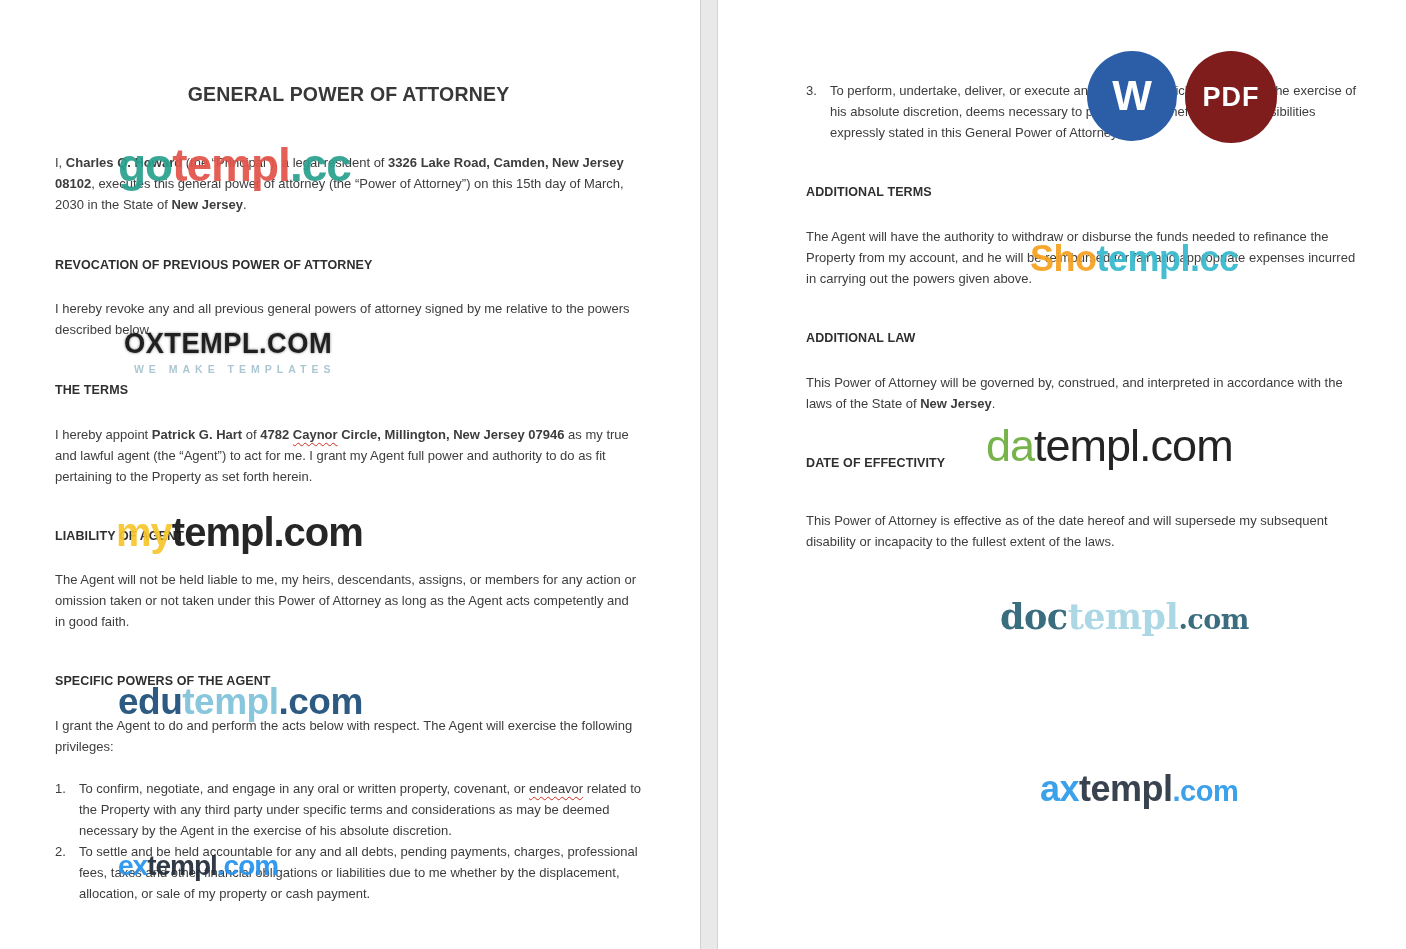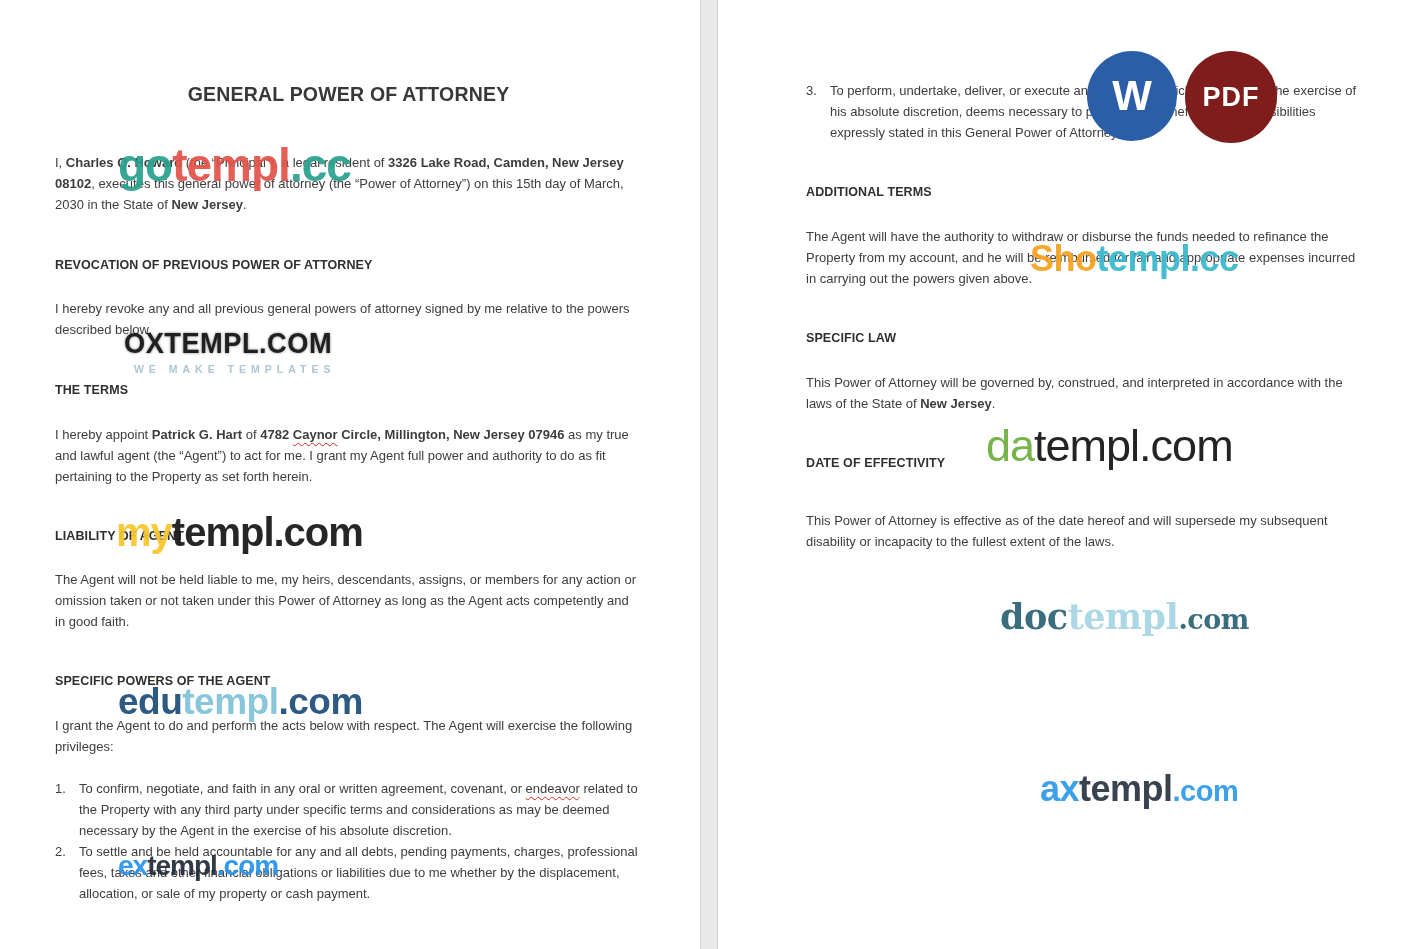--- a/index.html
+++ b/index.html
@@ -74,40 +74,40 @@
     <p class="mt-25"><span>I hereby appoint </span><span class="b">Patrick G. Hart</span><span> of </span><span class="b">4782 </span><span class="b sq">Caynor</span><span class="b"> Circle, Millington, New Jersey 07946</span><span> as my true and lawful agent (the “Agent”) to act for me. I grant my Agent full power and authority to do as fit pertaining to the Property as set forth herein.</span></p>
 
     <h2 class="mt-41">LIABILITY OF AGENT</h2>
     <p class="mt-24"><span>The Agent will not be held liable to me, my heirs, descendants, assigns, or members for any action or omission taken or not taken under this Power of Attorney as long as the Agent acts competently and in good faith.</span></p>
 
     <h2 class="mt-41">SPECIFIC POWERS OF THE AGENT</h2>
     <p class="mt-25"><span>I grant the Agent to do and perform the acts below with respect. The Agent will exercise the following privileges:</span></p>
 
     <div class="li mt-21">
       <span class="num">1.</span>
-      <span class="litext"><span>To confirm, negotiate, and faith in any oral or written agreement, covenant, or </span><span class="sq">endeavor</span><span> related to the Property with any third party under specific terms and considerations as may be deemed necessary by the Agent in the exercise of his absolute discretion.</span></span>
+      <span class="litext"><span>To confirm, negotiate, and engage in any oral or written property, covenant, or </span><span class="sq">endeavor</span><span> related to the Property with any third party under specific terms and considerations as may be deemed necessary by the Agent in the exercise of his absolute discretion.</span></span>
     </div>
     <div class="li">
       <span class="num">2.</span>
       <span class="litext"><span>To settle and be held accountable for any and all debts, pending payments, charges, professional fees, taxes and other financial obligations or liabilities due to me whether by the displacement, allocation, or sale of my property or cash payment.</span></span>
     </div>
   </div>
 
   <div class="divider"></div>
 
   <div class="page page2">
     <div class="li">
       <span class="num">3.</span>
       <span class="litext"><span>To perform, undertake, deliver, or execute any document which the Agent, in the exercise of his absolute discretion, deems necessary to perform the benefits and responsibilities expressly stated in this General Power of Attorney.</span></span>
     </div>
 
     <h2 class="mt-41">ADDITIONAL TERMS</h2>
     <p class="mt-25"><span>The Agent will have the authority to withdraw or disburse the funds needed to refinance the Property from my account, and he will be reimbursed for fair and appropriate expenses incurred in carrying out the powers given above.</span></p>
 
-    <h2 class="mt-41">SPECIFIC LAW</h2>
+    <h2 class="mt-41">ADDITIONAL LAW</h2>
     <p class="mt-25"><span>This Power of Attorney will be governed by, construed, and interpreted in accordance with the laws of the State of </span><span class="b">New Jersey</span><span>.</span></p>
 
     <h2 class="mt-41">DATE OF EFFECTIVITY</h2>
     <p class="mt-26"><span>This Power of Attorney is effective as of the date hereof and will supersede my subsequent disability or incapacity to the fullest extent of the laws.</span></p>
   </div>
 
   <div class="wm wm-gotempl"><span style="color: rgb(42, 161, 143);">go</span><span style="color: rgb(226, 84, 74);">templ</span><span style="color: rgb(42, 161, 143);">.cc</span></div>
   <div class="wm wm-oxtempl">
     <div class="ox-main"><span style="color: rgb(16, 16, 16);">OXTEMPL.COM</span></div>
     <div class="ox-sub"><span style="color: rgb(166, 195, 207);">WE MAKE TEMPLATES</span></div>

